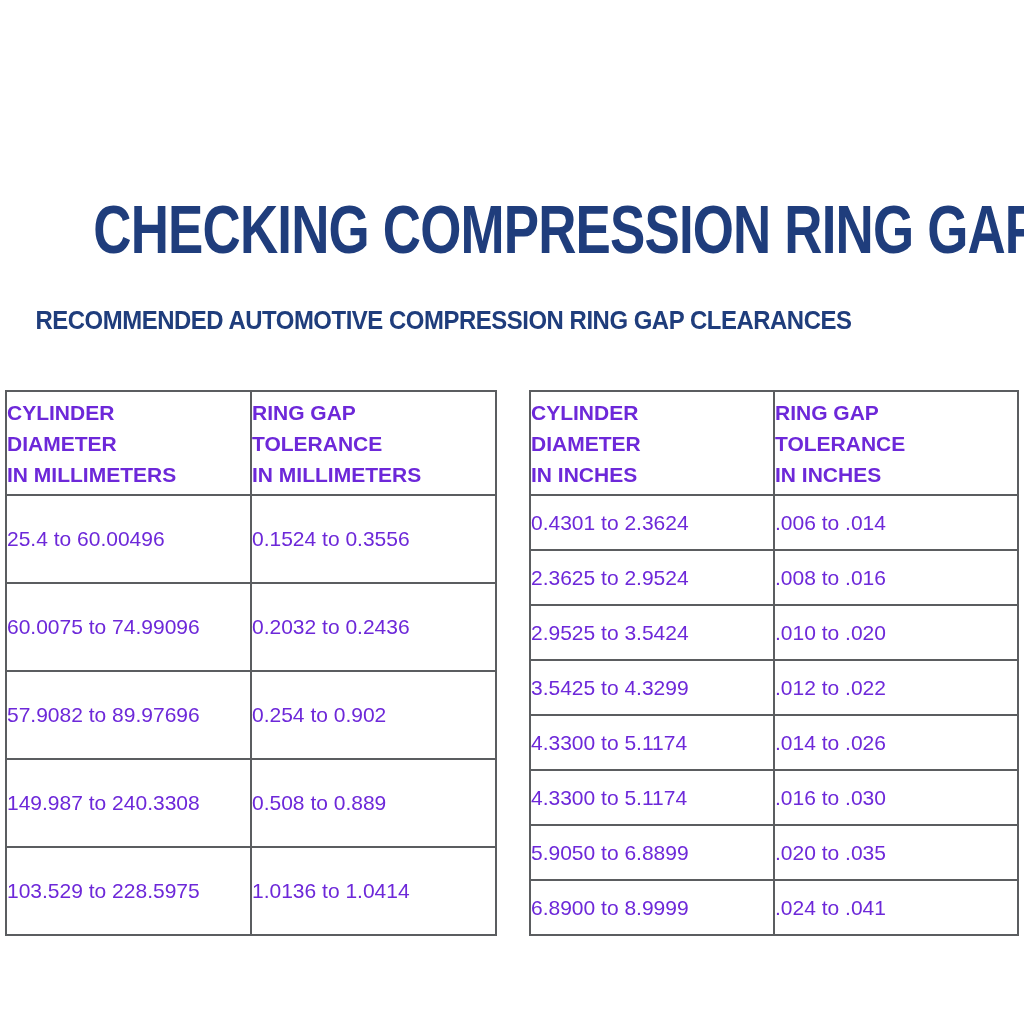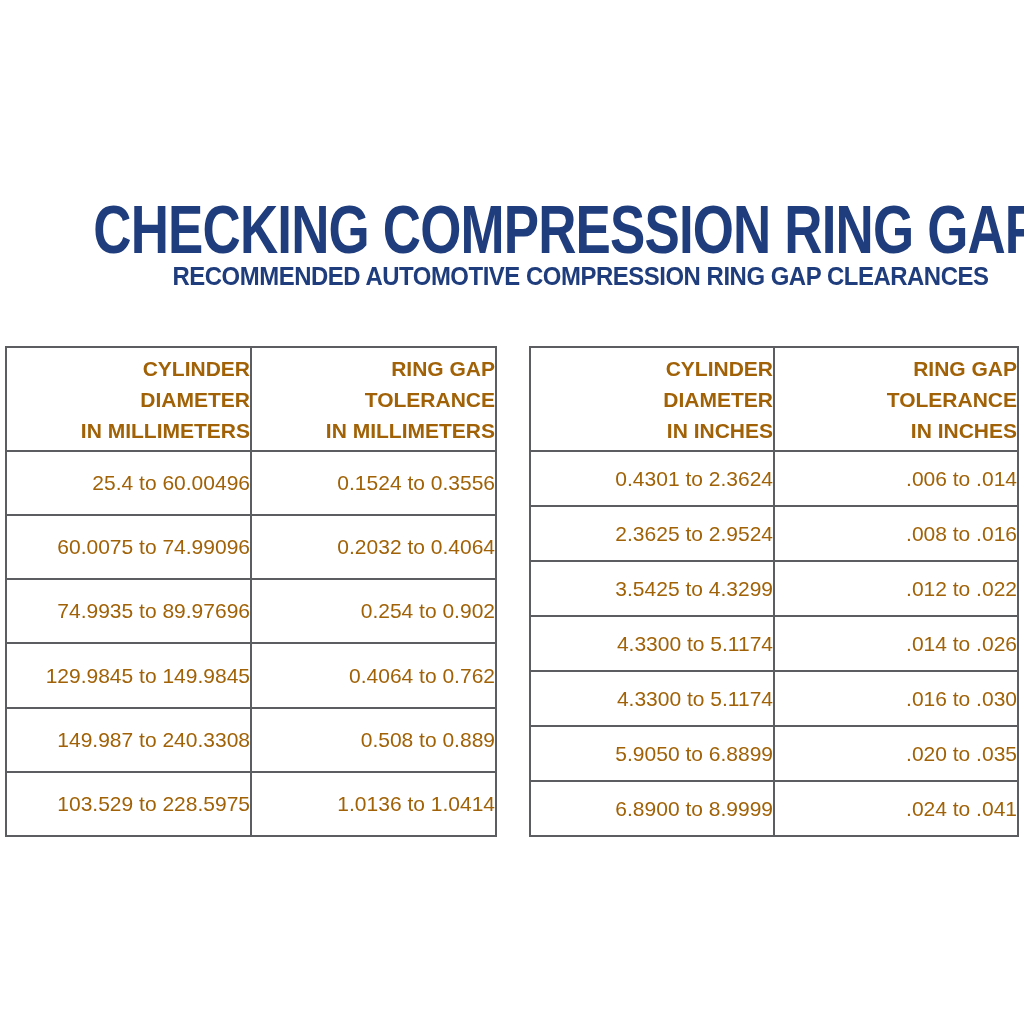--- a/index.html
+++ b/index.html
@@ -24,21 +24,22 @@
     font-size: 63px;
     font-weight: bold;
     color: #1f3d7c;
     letter-spacing: -1px;
     line-height: 1;
     transform: scaleX(0.84) scaleY(1.08);
     transform-origin: center;
     white-space: nowrap;
   }
   .subtitle-wrap {
-    text-align: right;
+    text-align: left;
+    margin-top: 44px;
     white-space: nowrap;
   }
   .subtitle {
     display: inline-block;
     font-size: 26px;
     font-weight: bold;
     color: #1f3d7c;
     letter-spacing: -0.5px;
     transform: scaleX(0.92);
     transform-origin: center;
@@ -51,23 +52,23 @@
     justify-content: space-between;
   }
   table.gap-table {
     border-collapse: collapse;
     table-layout: fixed;
   }
   table.gap-table.mm { width: 492px; }
   table.gap-table.in { width: 490px; }
   .gap-table th, .gap-table td {
     border: 2px solid #5b5d60;
-    text-align: right;
+    text-align: left;
     vertical-align: middle;
-    color: #a16207;
+    color: #6d28d9;
   }
   .gap-table th {
     width: 50%;
     height: 104px;
     font-size: 21px;
     font-weight: bold;
     line-height: 31px;
     white-space: pre-line;
     letter-spacing: 0px;
   }
@@ -103,29 +104,25 @@
 IN MILLIMETERS</th>
         </tr>
       </thead>
       <tbody>
         <tr>
           <td>25.4 to 60.00496</td>
           <td>0.1524 to 0.3556</td>
         </tr>
         <tr>
           <td>60.0075 to 74.99096</td>
-          <td>0.2032 to 0.4064</td>
+          <td>0.2032 to 0.2436</td>
         </tr>
         <tr>
-          <td>74.9935 to 89.97696</td>
+          <td>57.9082 to 89.97696</td>
           <td>0.254 to 0.902</td>
-        </tr>
-        <tr>
-          <td>129.9845 to 149.9845</td>
-          <td>0.4064 to 0.762</td>
         </tr>
         <tr>
           <td>149.987 to 240.3308</td>
           <td>0.508 to 0.889</td>
         </tr>
         <tr>
           <td>103.529 to 228.5975</td>
           <td>1.0136 to 1.0414</td>
         </tr>
       </tbody>
@@ -145,20 +142,24 @@
       <tbody>
         <tr>
           <td>0.4301 to 2.3624</td>
           <td>.006 to .014</td>
         </tr>
         <tr>
           <td>2.3625 to 2.9524</td>
           <td>.008 to .016</td>
         </tr>
         <tr>
+          <td>2.9525 to 3.5424</td>
+          <td>.010 to .020</td>
+        </tr>
+        <tr>
           <td>3.5425 to 4.3299</td>
           <td>.012 to .022</td>
         </tr>
         <tr>
           <td>4.3300 to 5.1174</td>
           <td>.014 to .026</td>
         </tr>
         <tr>
           <td>4.3300 to 5.1174</td>
           <td>.016 to .030</td>

